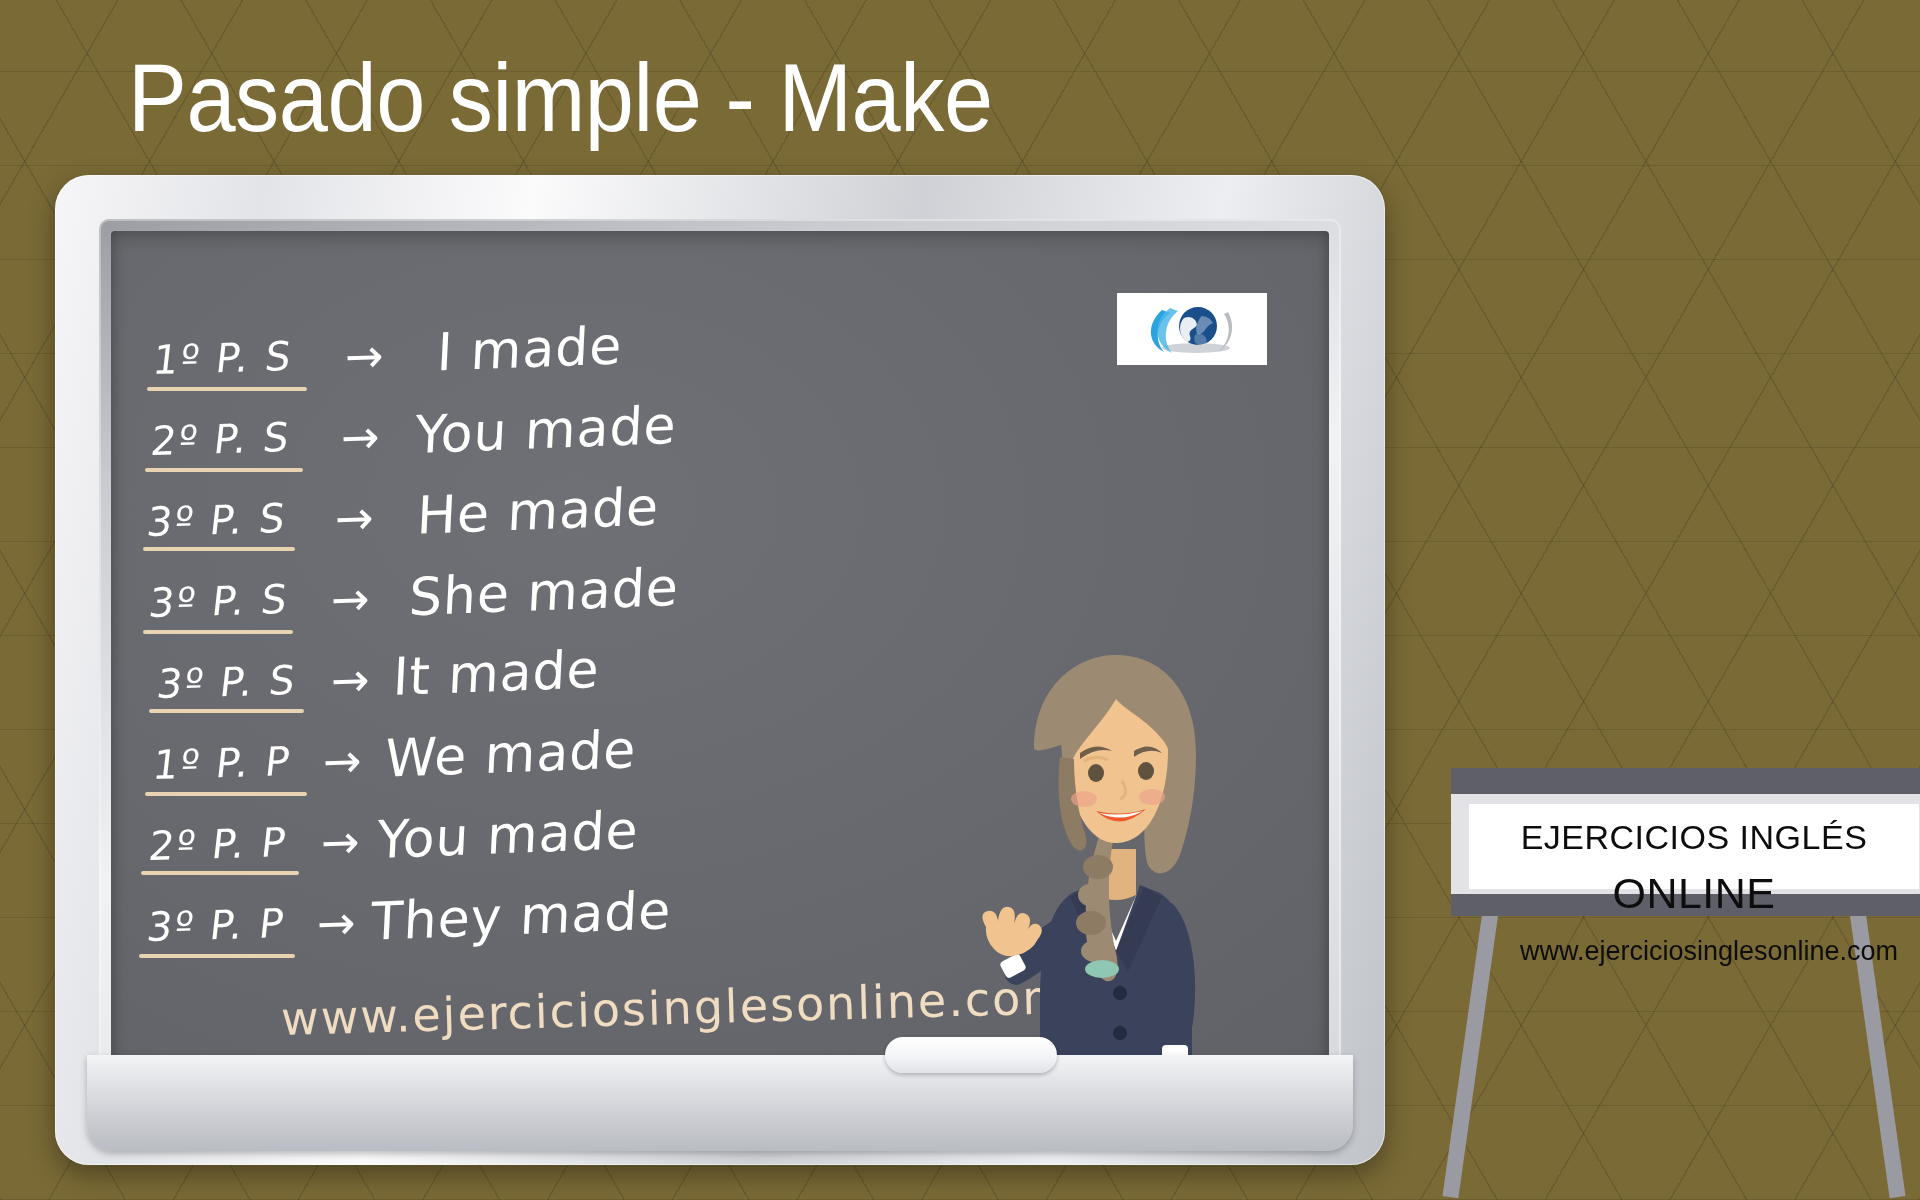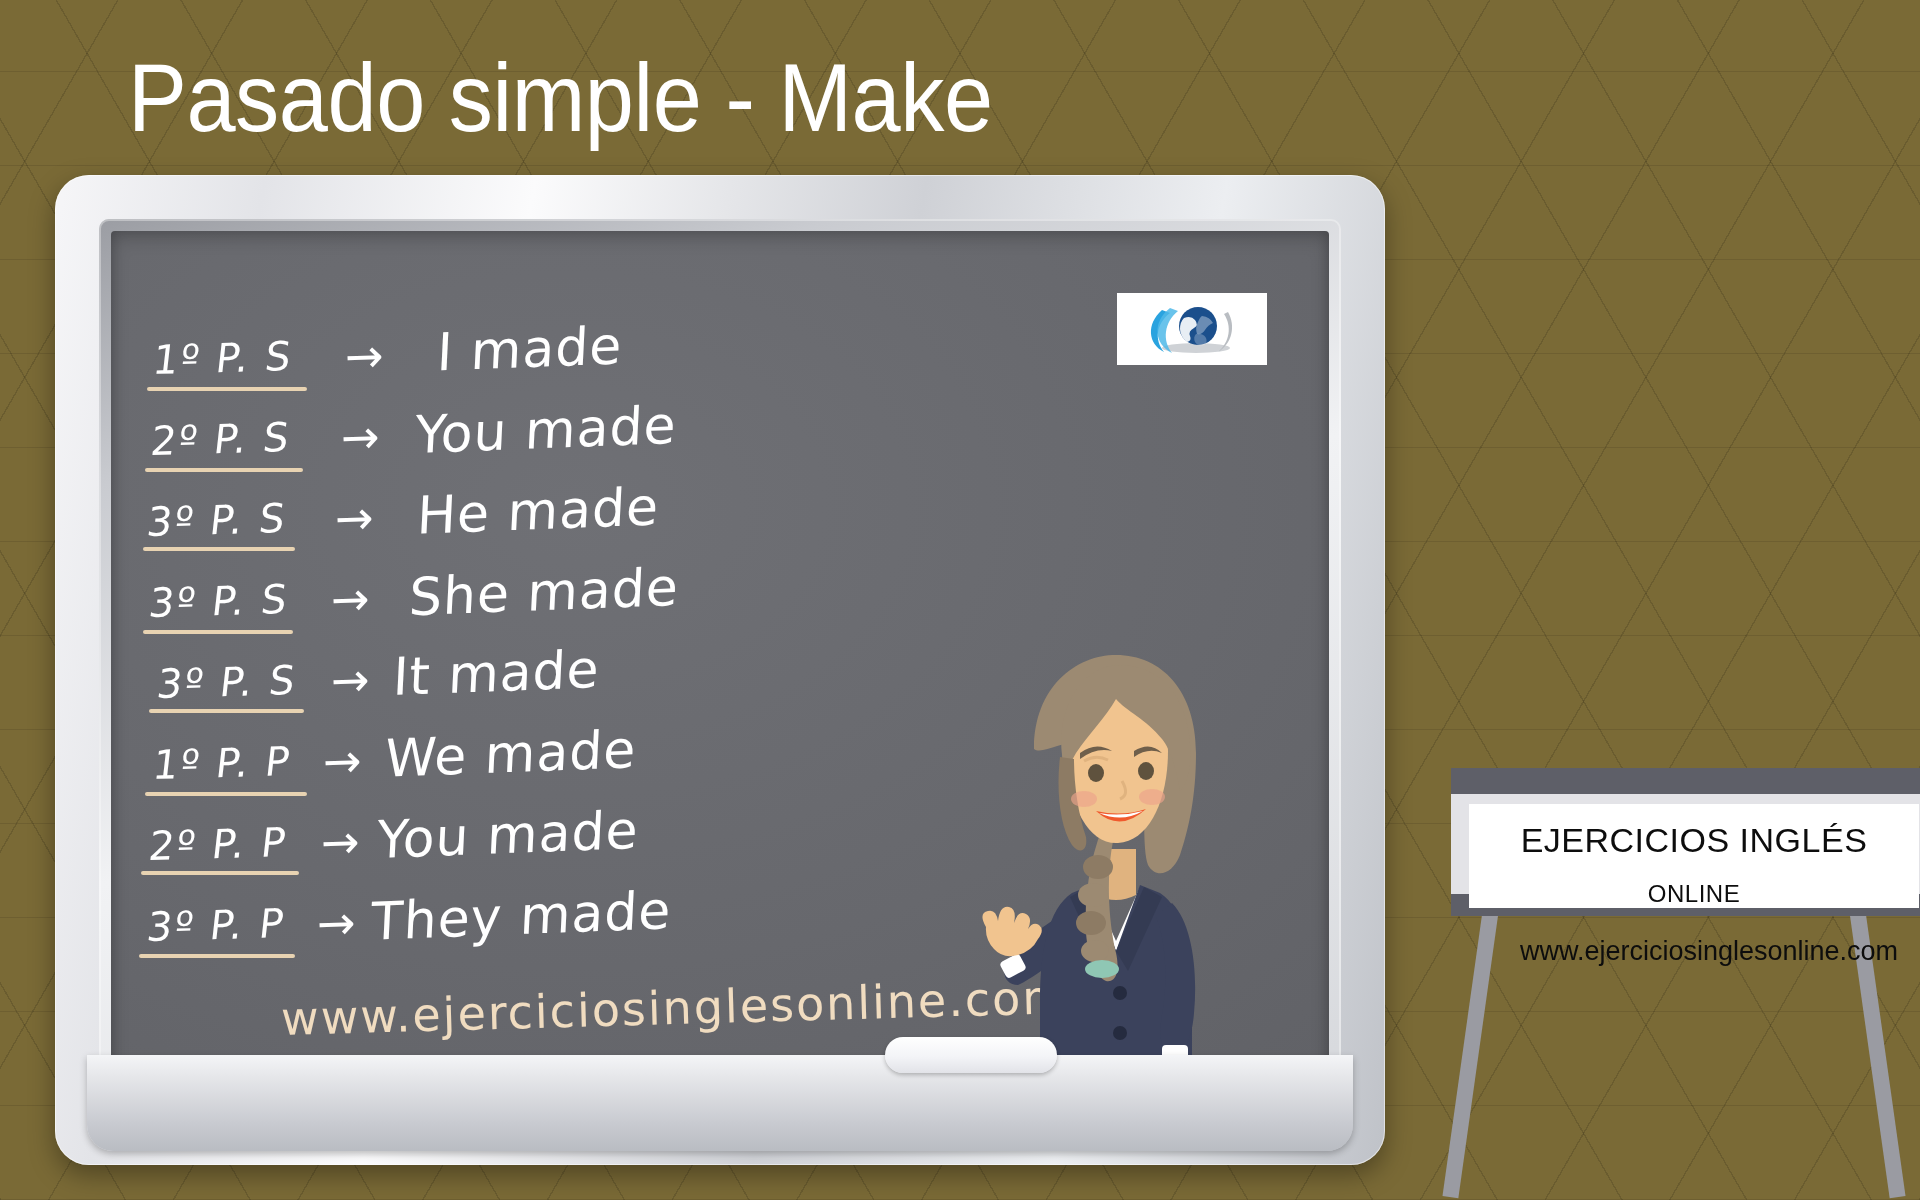--- a/index.html
+++ b/index.html
@@ -118,25 +118,25 @@
 
   
   #easel{position:absolute;left:1427px;top:768px;width:500px;height:432px;}
   .leg{position:absolute;top:126px;width:16px;height:306px;background:#9a9ba2;}
   #leg-l{left:58px;transform:rotate(8deg);transform-origin:top center;}
   #leg-r{left:420px;transform:rotate(-8deg);transform-origin:top center;}
   #sign-top{position:absolute;left:24px;top:0;right:-10px;height:26px;background:#5e5f68;}
   #sign-body{position:absolute;left:24px;top:26px;right:-10px;height:100px;background:#e3e3e7;}
   #sign-bottom{position:absolute;left:24px;top:126px;right:-10px;height:22px;background:#5e5f68;}
   #sign-white{
-    position:absolute;left:42px;top:36px;right:8px;height:104px;background:#ffffff;
-    display:flex;flex-direction:column;align-items:center;justify-content:flex-end;
+    position:absolute;left:42px;top:36px;right:8px;height:85px;background:#ffffff;
+    display:flex;flex-direction:column;align-items:center;justify-content:flex-start;
   }
   #sign-l1{font-size:34px;color:#0d0d0d;margin-top:14px;letter-spacing:.5px;white-space:nowrap;}
-  #sign-l2{font-size:24px;color:#0d0d0d;margin-top:20px;letter-spacing:.5px;white-space:nowrap;}
+  #sign-l2{font-size:43px;color:#0d0d0d;margin-top:12px;letter-spacing:.5px;white-space:nowrap;}
   #sign-l3{
     position:absolute;left:42px;top:168px;width:480px;
     font-size:27px;color:#0d0d0d;text-align:center;white-space:nowrap;
   }
 </style>
 </head>
 <body>
 
 <div id="wall"></div>
 

